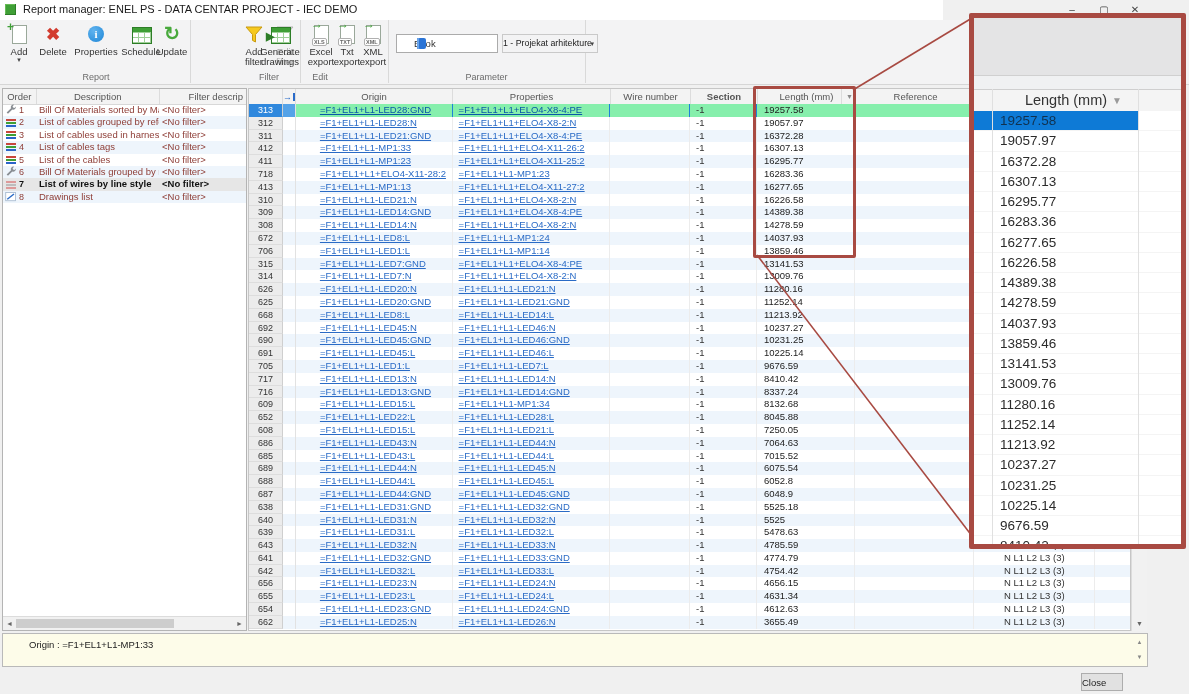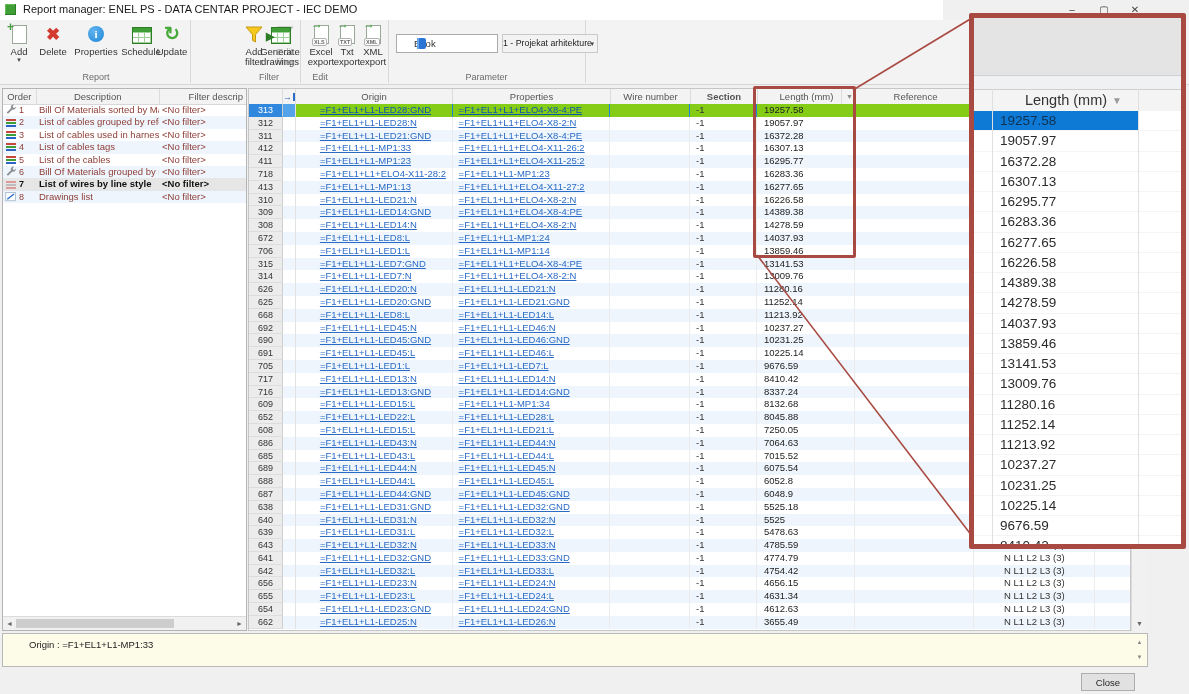--- a/index.html
+++ b/index.html
@@ -87,21 +87,21 @@
   .wrow.alt{background:#eef5fc;}
   .wrow div{box-sizing:border-box;border-right:1px solid #ececec;white-space:nowrap;overflow:hidden;}
   .w-num{width:34px;background:#ececec;border-right:1px solid #cfcfcf!important;border-bottom:1px solid #dddddd;
          text-align:center;color:#333;font-size:9px;}
   .w-arrow{width:13px;border-right:1px solid #e2e2e2!important;}
   .w-origin{width:157px;padding-left:24px;} .w-dest{width:158px;padding-left:6px;}
   .w-wire{width:80px;} .w-sect{width:67px;padding-left:6px;color:#333;}
   .w-len{width:98px;padding-left:7px;color:#222;} .w-ref{width:120px;}
   .w-style{width:121px;text-align:center;color:#333;} .w-fill{width:35px;border-right:none!important;}
   .lnk{color:#2a6bc6;text-decoration:underline;cursor:pointer;}
-  .wrow.sel{background:#84cc16;color:#16191c;}
+  .wrow.sel{background:#86efac;color:#16191c;}
   .wrow.sel .w-num{background:#2f88dd;color:#fff;border-bottom:1px solid #2f88dd;}
   .wrow.sel .w-arrow{background:#55a3e8;}
   .wrow.sel .lnk{color:#0a58a8;}
   .wrow.sel div{border-right-color:#1e82d9;}
   .vscroll{left:1131px;top:103px;width:15px;height:528px;background:#f1f1f1;border-left:1px solid #dcdcdc;}
   .vs-down{position:absolute;left:0;bottom:0;width:15px;height:14px;text-align:center;font-size:7px;color:#666;line-height:14px;}
 
   
   .ann-rect{left:753px;top:86px;width:97px;height:166px;border:3px solid #a84a42;z-index:8;border-radius:2px;}
   .ann-svg{left:0;top:0;width:1189px;height:694px;z-index:9;pointer-events:none;}
@@ -119,22 +119,22 @@
   .mrows{position:absolute;left:0;top:93px;width:100%;bottom:0;}
   .mrow{height:19.25px;line-height:19.25px;font-size:13.5px;color:#2b2b2b;position:relative;border-bottom:1px solid #f4f4f4;}
   .mrow span{padding-left:26px;}
   .mrow.sel{background:linear-gradient(90deg,#0e7ad6 0 164px,#ffffff 164px);color:#10314f;font-weight:normal;}
 
   
   .statusbox{left:2px;top:633px;width:1146px;height:34px;background:#fdfce9;border:1px solid #b9b9b9;box-sizing:border-box;}
   .statustext{position:absolute;left:26px;top:5px;font-size:9.5px;color:#222;}
   .sb-up,.sb-dn{position:absolute;right:2px;width:11px;height:11px;font-size:6px;color:#888;text-align:center;line-height:11px;}
   .sb-up{top:3px;} .sb-dn{bottom:3px;}
-  .closebtn{left:1081px;top:673px;width:54px;height:18px;background:#e1e1e1;border:1px solid #adadad;
-            font-size:9.5px;color:#222;text-align:center;line-height:17px;box-sizing:border-box;cursor:default;}
+  .closebtn{left:1081px;top:673px;width:42px;height:18px;background:#e1e1e1;border:1px solid #adadad;
+            font-size:9.5px;color:#222;line-height:17px;box-sizing:border-box;cursor:default;}
 </style>
 </head>
 <body>
 
 <div class="abs titlebar">
   <div class="abs app-icon"></div>
   <div class="abs title-text">Report manager: ENEL PS - DATA CENTAR PROJECT - IEC DEMO</div>
   <div class="abs winbtn" style="left:1057px;">–</div>
   <div class="abs winbtn" style="left:1089px;">▢</div>
   <div class="abs winbtn" style="left:1120px;">✕</div>

